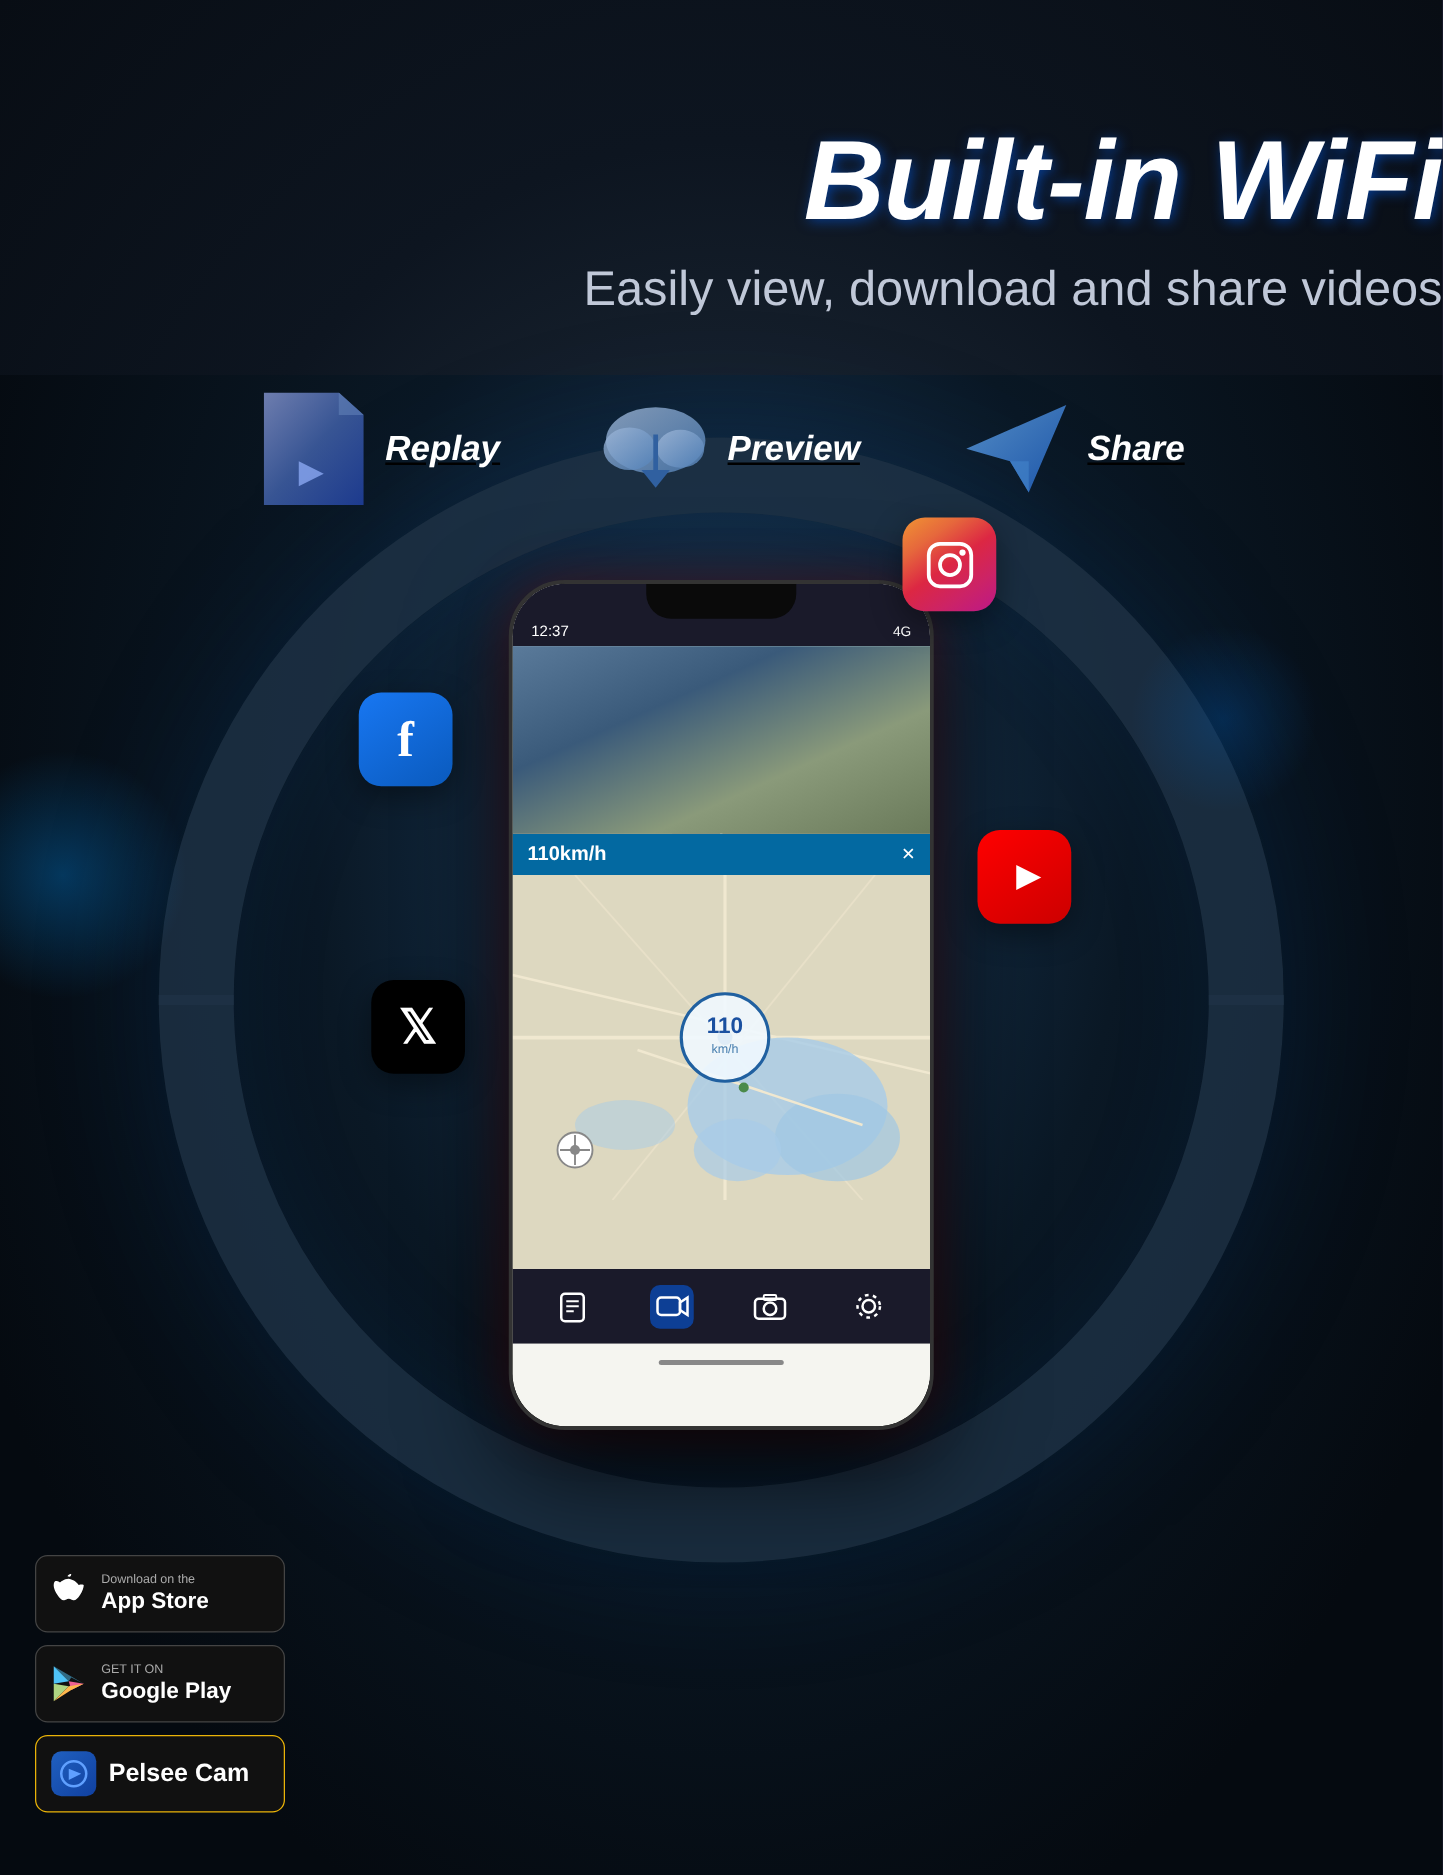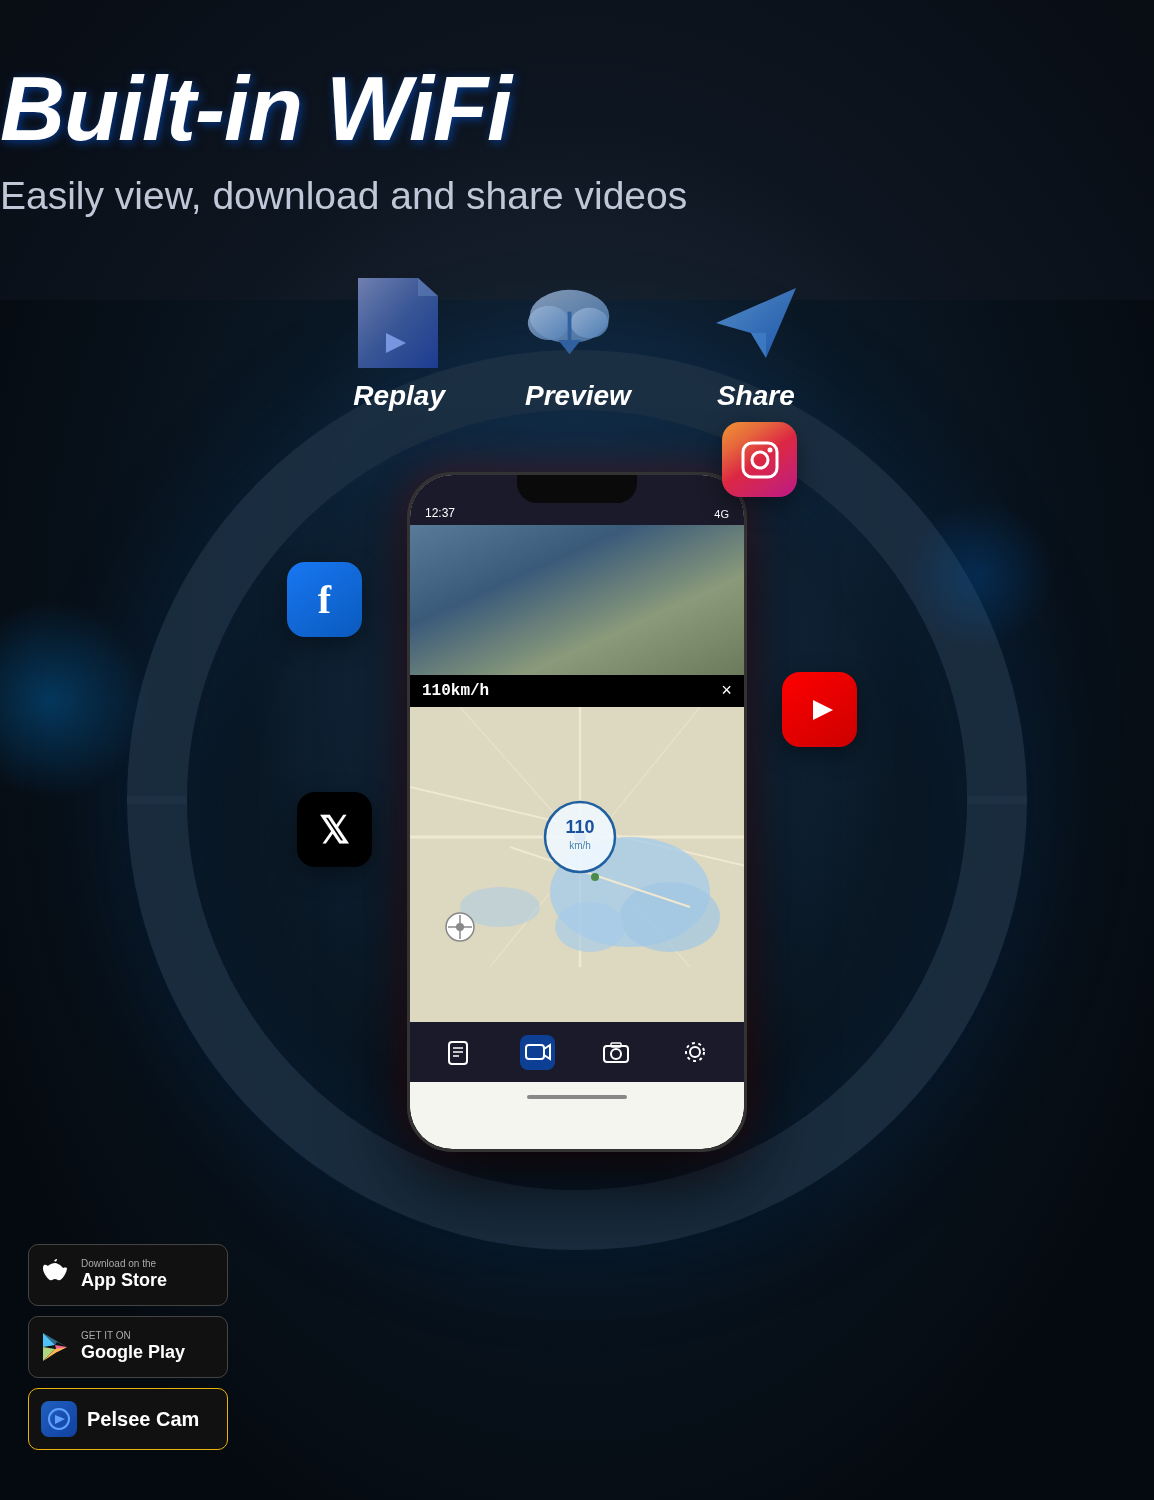--- a/index.html
+++ b/index.html
@@ -66,22 +66,22 @@
     
     .content {
       position: relative;
       z-index: 10;
       width: 100%;
       height: 100%;
     }
 
     
     .header {
-      text-align: left;
-      padding-top: 60px;
+      text-align: right;
+      padding-top: 96px;
       padding-bottom: 20px;
     }
 
     .main-title {
       font-size: 90px;
       font-weight: 900;
       font-style: italic;
       color: #ffffff;
       text-shadow: 2px 2px 10px rgba(0,100,255,0.5);
       letter-spacing: -1px;
@@ -99,22 +99,24 @@
     .features-row {
       display: flex;
       justify-content: center;
       gap: 80px;
       margin-top: 40px;
       padding: 0 80px;
     }
 
     .feature-item {
       display: flex;
-      flex-direction: column;
+      flex-direction: row;
+      align-items: center;
       gap: 12px;
+      text-decoration: underline;
     }
 
     .feature-icon {
       width: 90px;
       height: 90px;
       display: flex;
       align-items: center;
       justify-content: center;
     }
 
@@ -200,28 +202,27 @@
     }
 
     .phone-video-thumb::before {
       content: '';
       position: absolute;
       top: 0; left: 0; right: 0; bottom: 0;
       background: linear-gradient(to bottom right, #5a7a9a, #3a5a7a, #8a9a7a, #6a7a5a);
     }
 
     .phone-speed-bar {
-      background: #000000;
+      background: #0369a1;
       padding: 6px 12px;
       display: flex;
       justify-content: space-between;
       align-items: center;
       color: white;
       font-size: 14px;
-      font-family: Liberation Mono, monospace;
     }
 
     .phone-map {
       flex: 1;
       background: #e8e0c8;
       position: relative;
       height: 315px;
       overflow: hidden;
       text-decoration: underline;
     }

